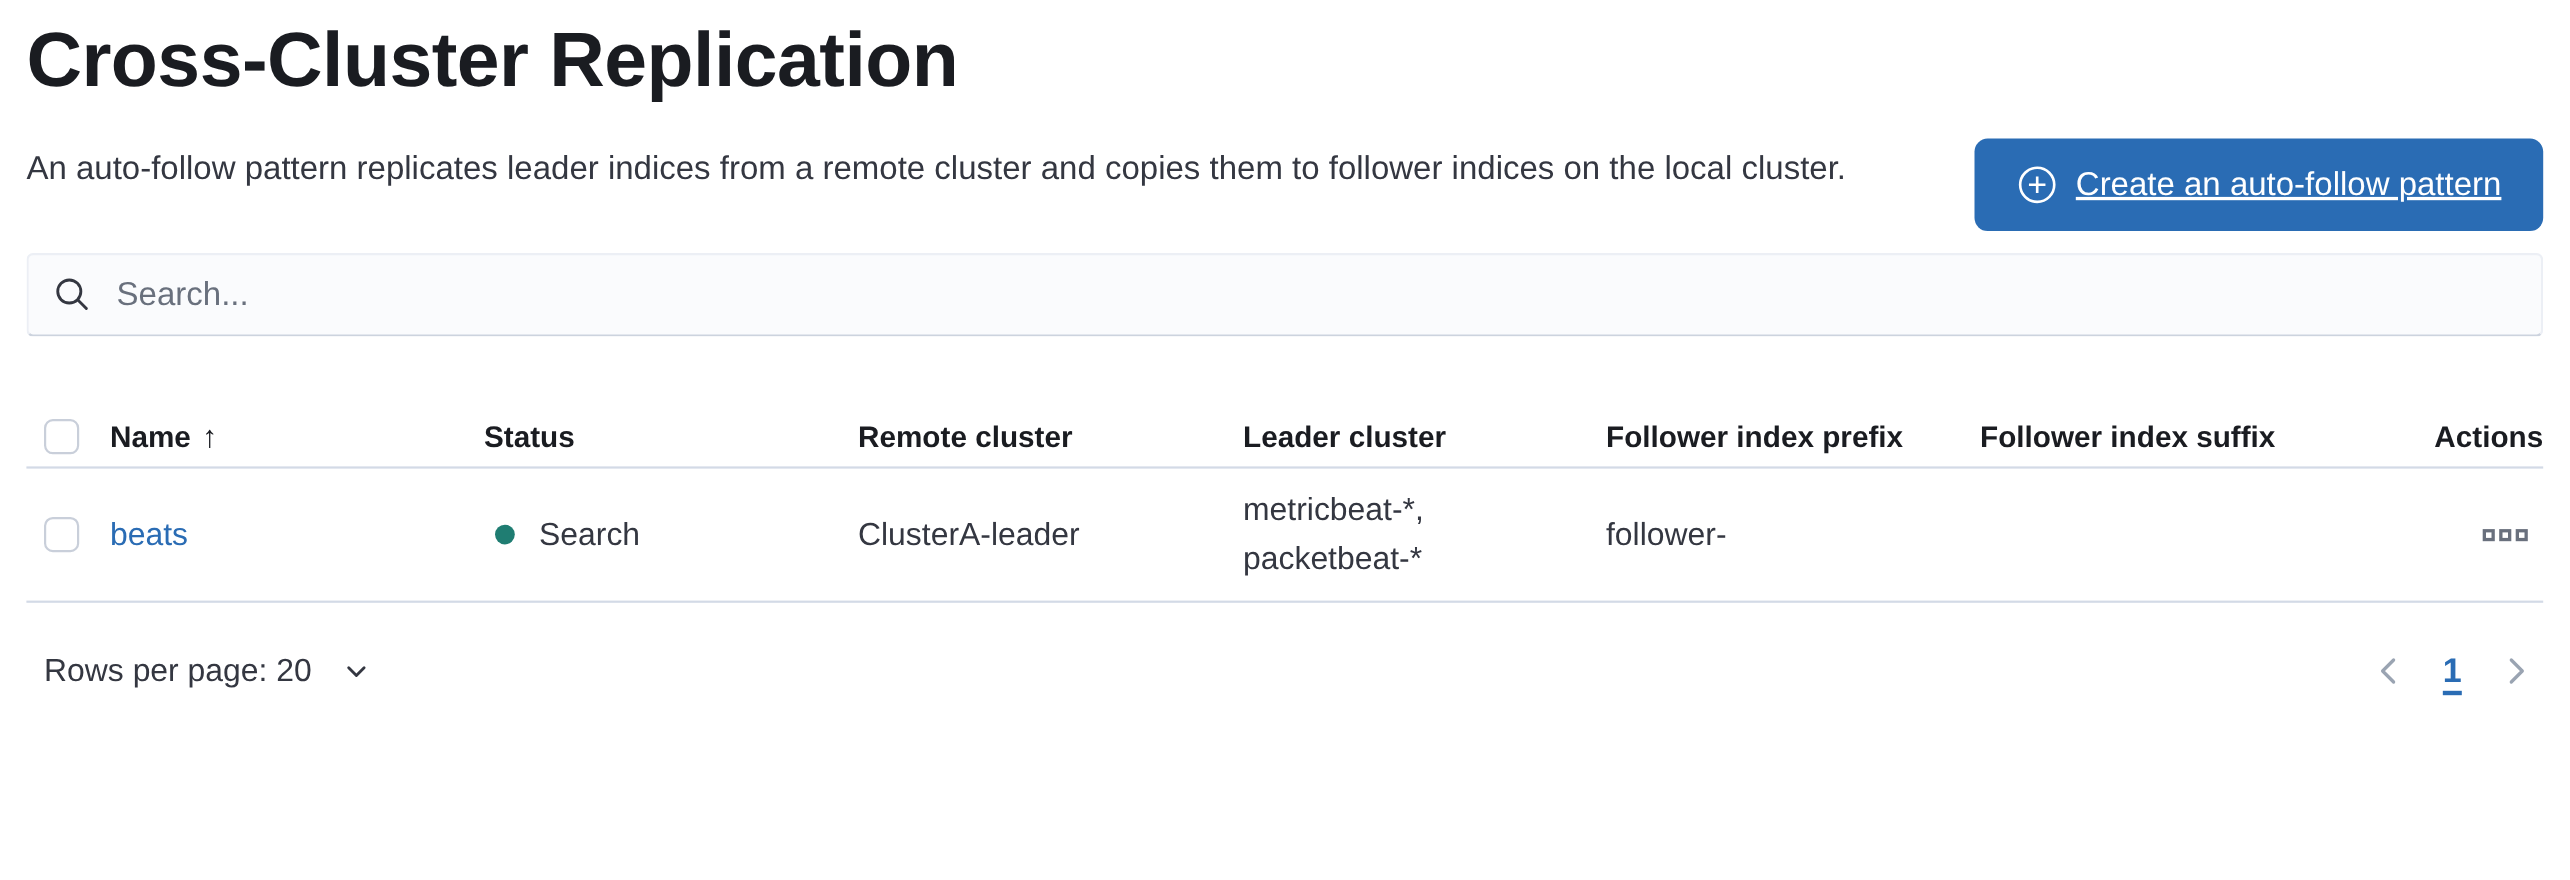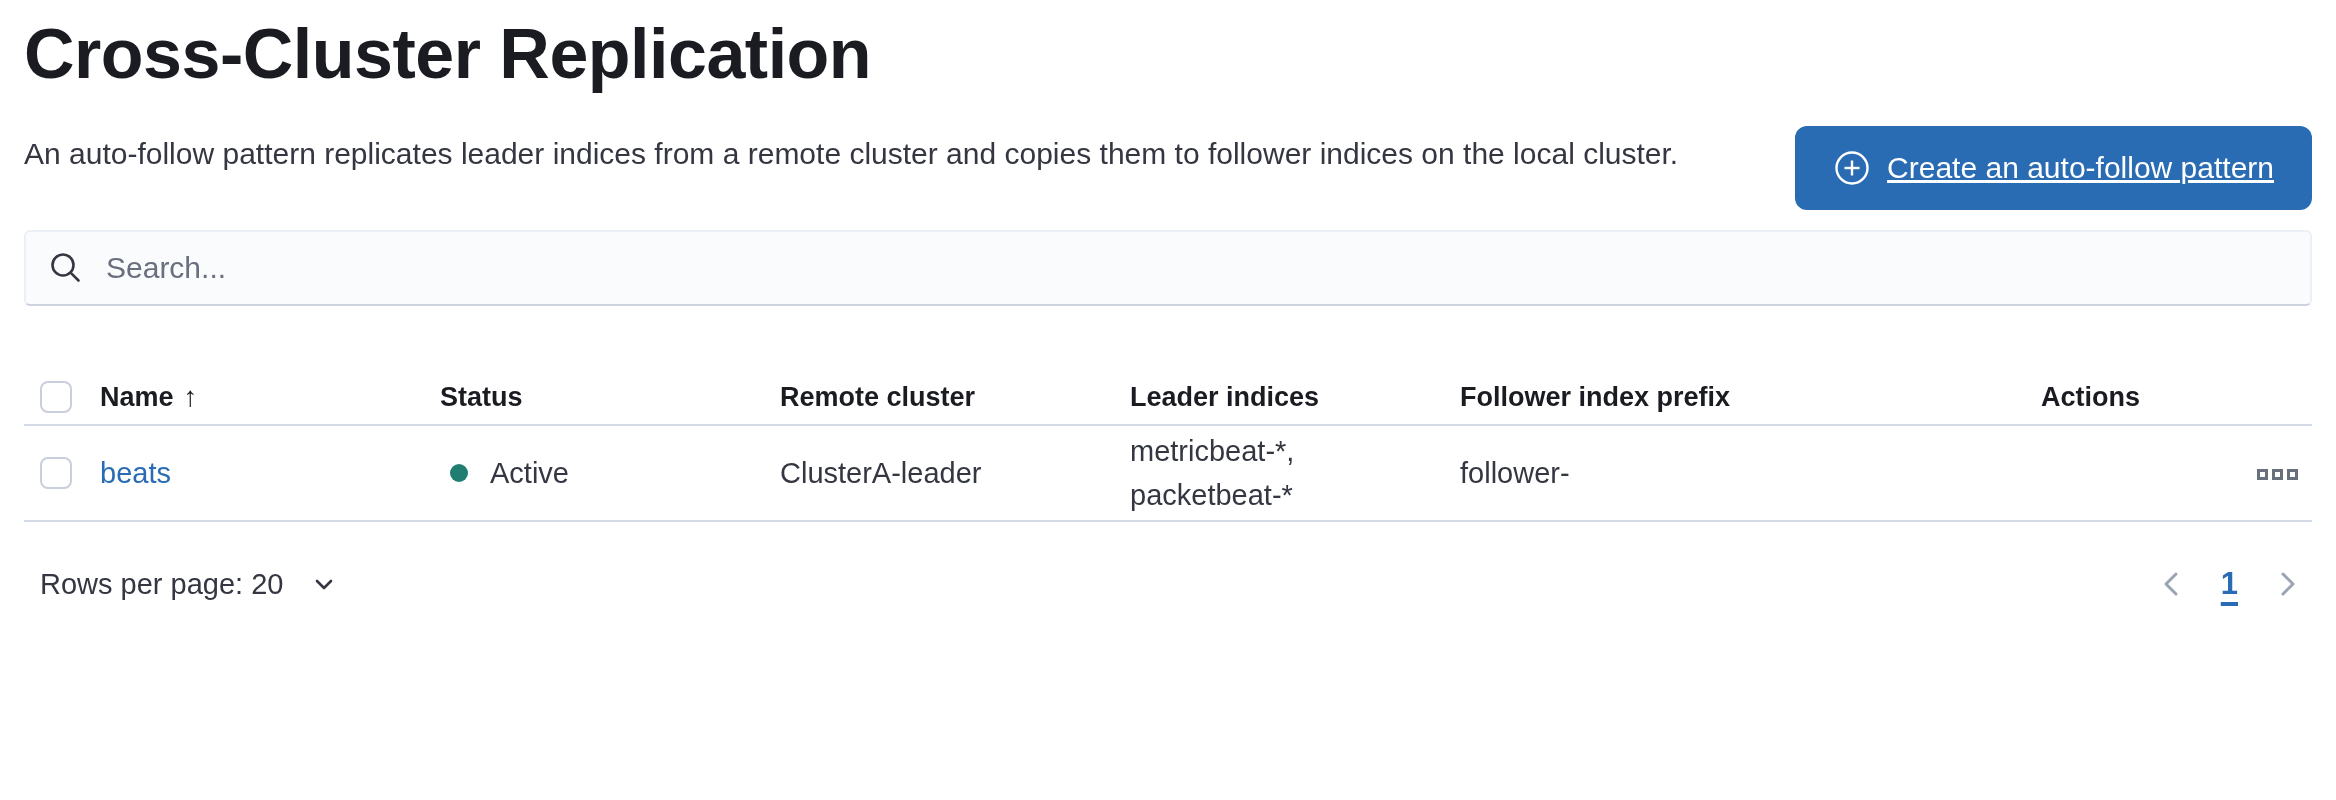--- a/index.html
+++ b/index.html
@@ -108,21 +108,21 @@
     align-items: center;
   }
   .thead { height: 56px; border-bottom: 2px solid #d3dae6; }
   .th {
     font-size: 27px;
     font-weight: 700;
     color: #1a1c21;
   }
   .th.actions, .td.actions { text-align: right; }
   .sort-arrow { font-weight: 400; font-size: 28px; margin-left: 10px; color: #1a1c21; }
-  .tbody-row { height: 96px; border-bottom: 2px solid #d3dae6; }
+  .tbody-row { height: 122px; border-bottom: 2px solid #d3dae6; }
   .td { font-size: 29px; color: #343741; }
   .checkbox {
     width: 32px; height: 32px;
     margin-left: 16px;
     border: 2px solid #c9cfda;
     border-radius: 8px;
     background: #ffffff;
     cursor: pointer;
   }
   .link { color: #2a6cb4; cursor: pointer; text-decoration: none; }
@@ -227,35 +227,36 @@
 
     <div class="tr thead">
       <div>
         <div class="checkbox"></div>
       </div>
       <div class="th">
         <span>Name</span><span class="sort-arrow">↑</span>
       </div>
       <div class="th">Status</div>
       <div class="th">Remote cluster</div>
-      <div class="th">Leader indices</div>
+      <div class="th">Leader cluster</div>
       <div class="th">Follower index prefix</div>
+      <div class="th">Follower index suffix</div>
       <div class="th actions">Actions</div>
     </div>
 
     <div class="tr tbody-row">
       <div>
         <div class="checkbox"></div>
       </div>
       <div class="td">
         <a class="link" href="#">beats</a>
       </div>
       <div class="td status-cell">
         <span class="status-dot"></span>
-        <span>Active</span>
+        <span>Search</span>
       </div>
       <div class="td">ClusterA-leader</div>
       <div class="td multiline">
         <div>metricbeat-*,</div>
         <div>packetbeat-*</div>
       </div>
       <div class="td">follower-</div>
       <div class="td"></div>
       <div class="td actions">
         <span class="boxes-icon">

